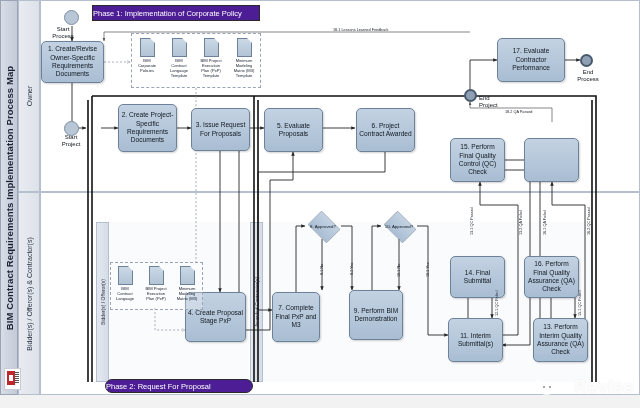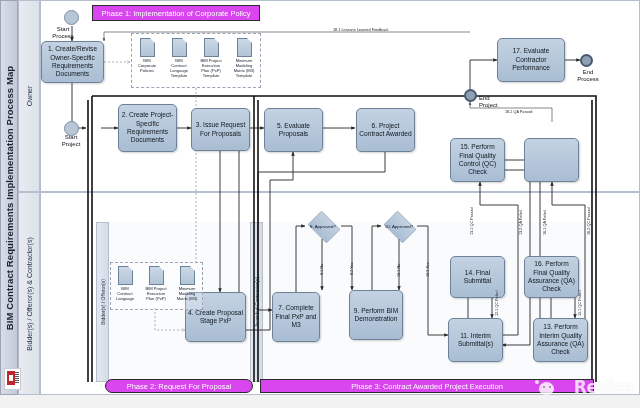--- a/index.html
+++ b/index.html
@@ -48,22 +48,22 @@
     position:absolute;left:50%;top:50%;
     transform:translate(-50%,-50%) rotate(-90deg);
     white-space:nowrap;font-size:5px;color:#2a3344;
   }
   .sublane-bidder{left:96px;top:222px;height:160px;}
   .sublane-contractor{left:250px;top:222px;height:160px;}
   .sublane-bg{position:absolute;background:#fafbfc;}
 
   
   .phase{
-    position:absolute;background:#d946ef;color:#ffffff;
-    font-size:7.5px;display:flex;align-items:center;justify-content:center;
+    position:absolute;background:#4c1d95;color:#ffffff;
+    font-size:7.5px;display:flex;align-items:center;justify-content:flex-start;
     border:1px solid #2a2a2a;box-sizing:border-box;
   }
   .phase1{left:92px;top:5px;width:168px;height:16px;}
   .phase2{left:105px;top:379px;width:148px;height:14px;border-radius:7px;}
   .phase3{left:260px;top:379px;width:334px;height:14px;}
 
   
   .task{
     position:absolute;box-sizing:border-box;
     background:linear-gradient(to bottom,#c3d2e2,#a9bdd3);
@@ -280,23 +280,20 @@
     <path class="assoc" d="M196,145 L196,264"></path>
     <path class="assoc" d="M155,308 L155,330 L185,330" marker-end="url(#ahopen)"></path>
   </svg>
 
   <div class="phase phase1">
     <span>Phase 1: Implementation of Corporate Policy</span>
   </div>
   <div class="phase phase2">
     <span>Phase 2: Request For Proposal</span>
   </div>
-  <div class="phase phase3">
-    <span>Phase 3: Contract Awarded Project Execution</span>
-  </div>
 
   <div class="evt evt-start" style="left:64px;top:10px;"></div>
   <div class="evt-lbl" style="left:40px;top:26px;width:46px;">Start
 Process</div>
 
   <div class="evt evt-start" style="left:64px;top:121px;"></div>
   <div class="evt-lbl" style="left:48px;top:134px;width:46px;">Start
 Project</div>
 
   <div class="evt evt-inter" style="left:464px;top:89px;"></div>

